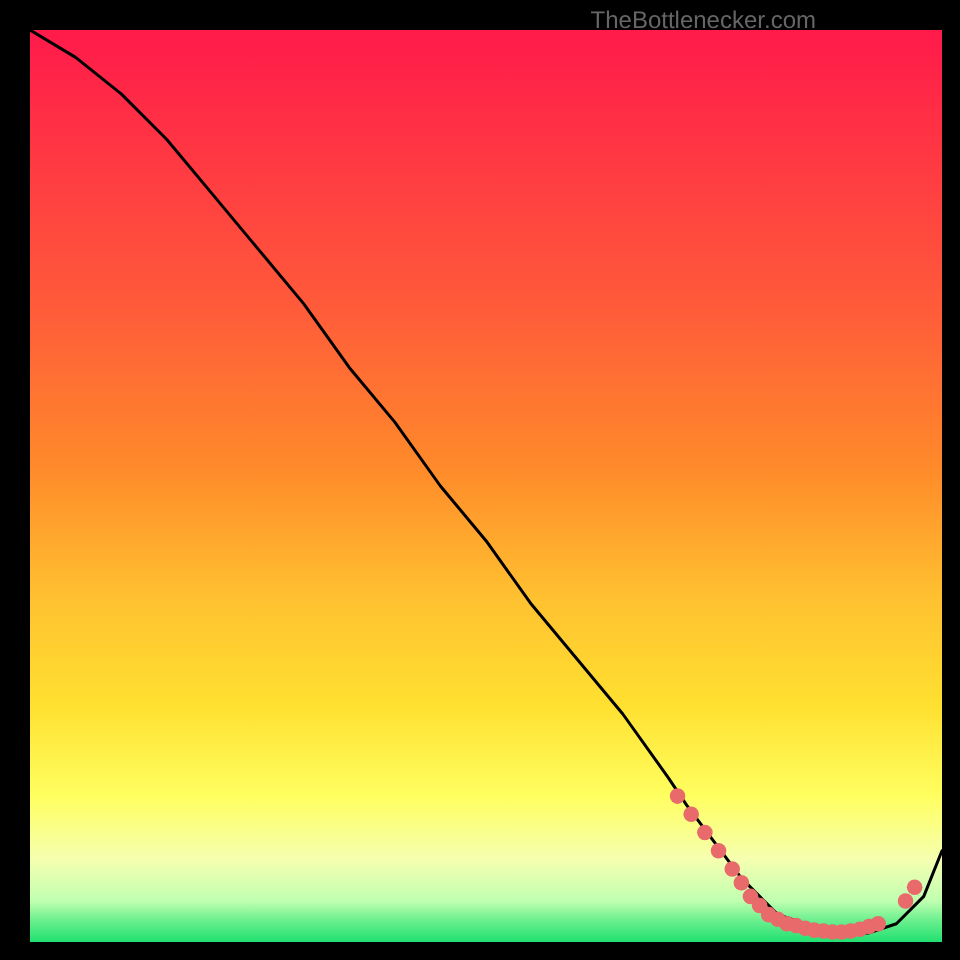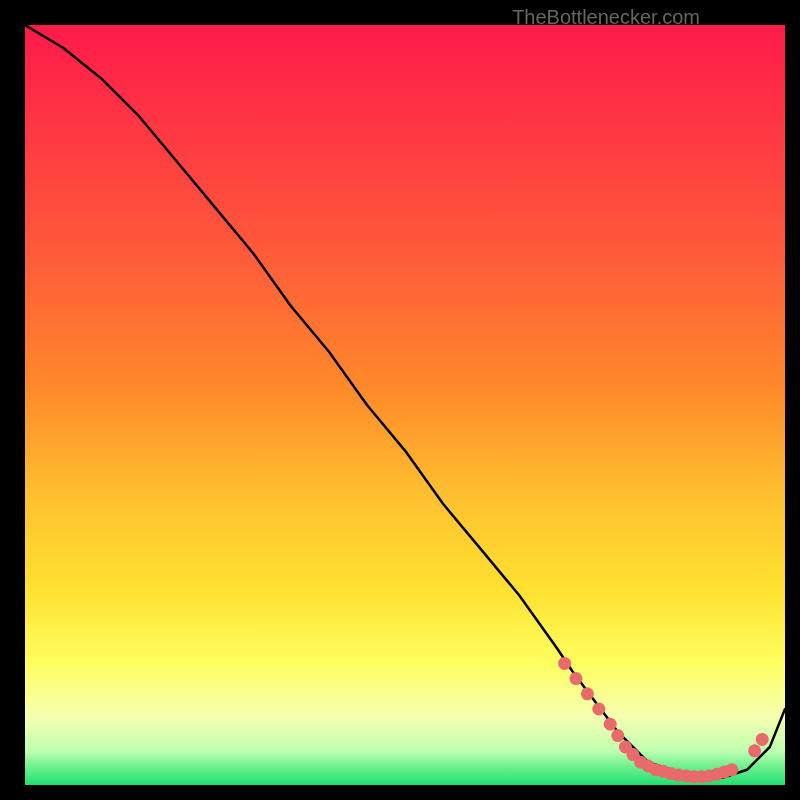--- a/index.html
+++ b/index.html
@@ -9,21 +9,20 @@
     width: 800px;
     height: 800px;
     overflow: hidden;
     font-family: Arial, sans-serif;
   }
   .container {
     position: relative;
     width: 692px;
     height: 800px;
     background: #000;
-    padding-left: 20px;
   }
   .watermark {
     position: absolute;
     top: 6px;
     right: 12px;
     color: #666;
     font-size: 20px;
     font-weight: 500;
     z-index: 10;
   }

